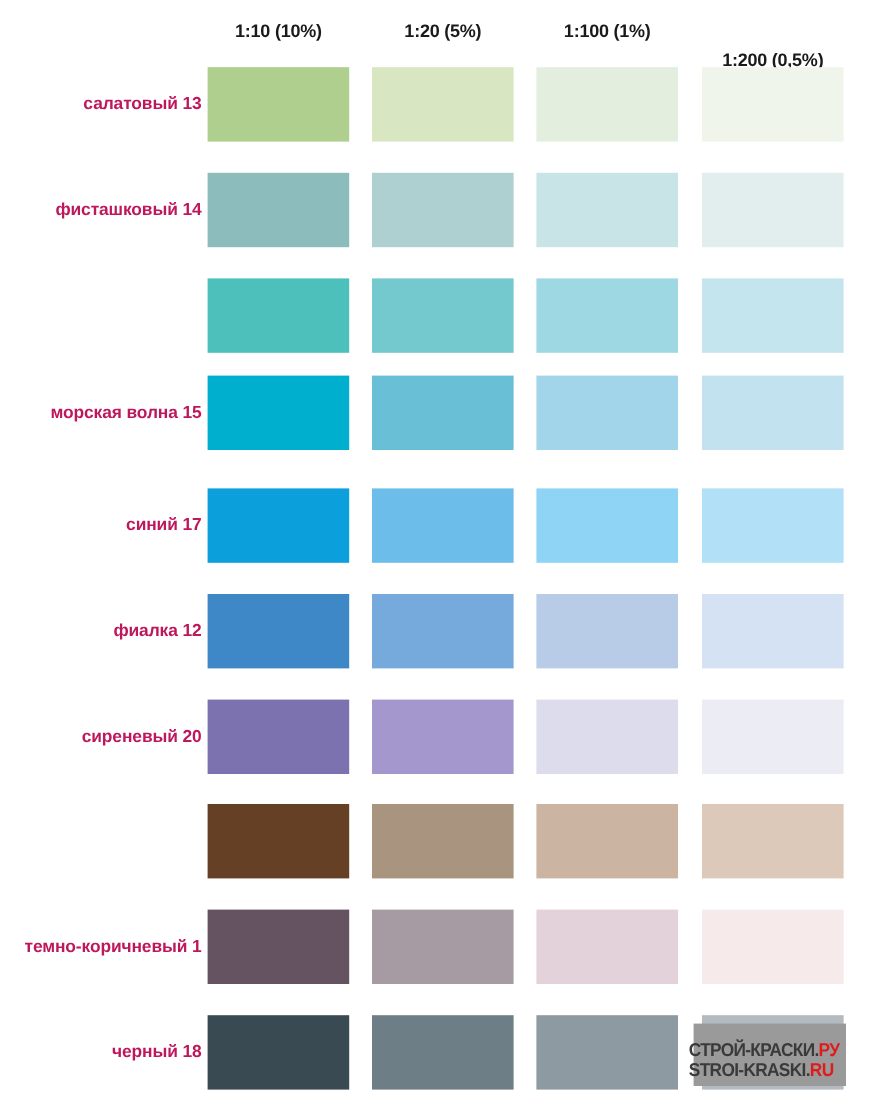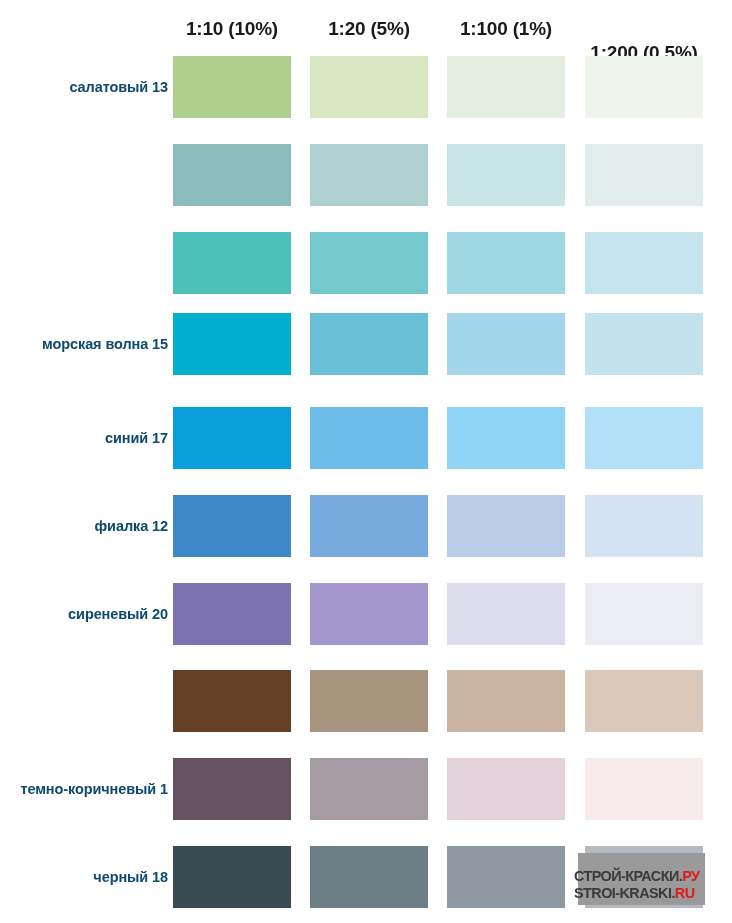--- a/index.html
+++ b/index.html
@@ -27,21 +27,21 @@
     left: 0;
     top: 18px;
     width: 732px;
     height: 24px;
   }
   .col-header {
     position: absolute;
     top: 0;
     width: 118px;
     text-align: center;
-    font-size: 19px;
+    font-size: 15px;
     font-weight: bold;
     color: #1a1a1a;
     letter-spacing: -0.2px;
     white-space: nowrap;
   }
 
   
   .row {
     position: absolute;
     left: 0;
@@ -52,21 +52,21 @@
     position: absolute;
     left: 0;
     top: 0;
     width: 168px;
     height: 62px;
     display: flex;
     align-items: center;
     justify-content: flex-end;
     font-size: 14.5px;
     font-weight: bold;
-    color: #0c4a6e;
+    color: #be185d;
     letter-spacing: -0.1px;
     white-space: nowrap;
   }
   .swatch {
     position: absolute;
     top: 0;
     width: 118px;
     height: 62px;
   }
 
@@ -120,20 +120,21 @@
 
   <div id="rows-container">
       <div class="row" style="top: 56px;">
         <div class="row-label">салатовый 13</div>
         <div class="swatch" style="left: 173px; background: rgb(174, 207, 142);"></div>
         <div class="swatch" style="left: 310px; background: rgb(216, 231, 194);"></div>
         <div class="swatch" style="left: 447px; background: rgb(228, 238, 222);"></div>
         <div class="swatch" style="left: 585px; background: rgb(240, 245, 236);"></div>
       </div>
       <div class="row" style="top: 144px;">
+        <div class="row-label">фисташковый 14</div>
         <div class="swatch" style="left: 173px; background: rgb(141, 188, 188);"></div>
         <div class="swatch" style="left: 310px; background: rgb(174, 208, 208);"></div>
         <div class="swatch" style="left: 447px; background: rgb(200, 228, 230);"></div>
         <div class="swatch" style="left: 585px; background: rgb(226, 238, 238);"></div>
       </div>
       <div class="row" style="top: 232px;">
         <div class="swatch" style="left: 173px; background: rgb(78, 192, 187);"></div>
         <div class="swatch" style="left: 310px; background: rgb(116, 201, 206);"></div>
         <div class="swatch" style="left: 447px; background: rgb(158, 217, 227);"></div>
         <div class="swatch" style="left: 585px; background: rgb(196, 228, 238);"></div>

